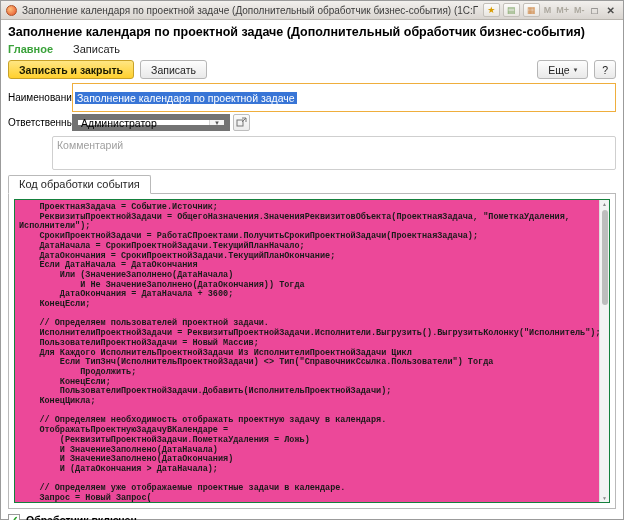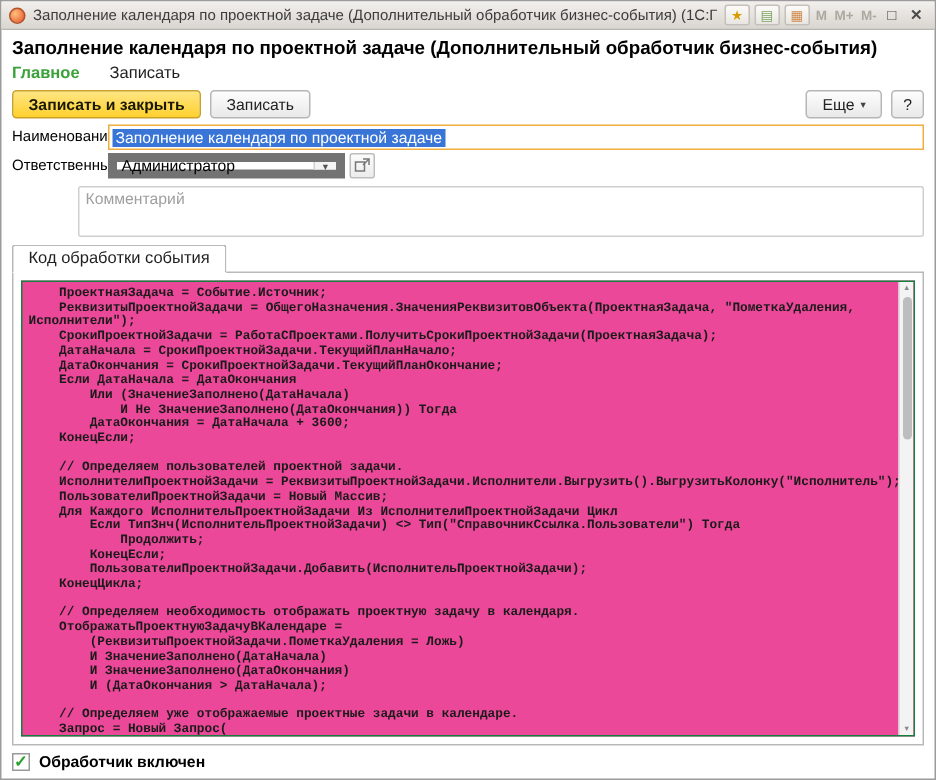--- a/index.html
+++ b/index.html
@@ -32,21 +32,21 @@
   .btn{height:19px;border:1px solid #b6b6b6;border-radius:3px;background:linear-gradient(#fdfdfd,#e9e9e9);
     font-size:10.5px;color:#222;padding:0 10px;display:inline-flex;align-items:center;box-sizing:border-box;
     font-family:"Liberation Sans",sans-serif;}
   .btn-primary{background:linear-gradient(#ffe683,#ffd02e);border-color:#c9a227;font-weight:bold;color:#191900;}
   .spacer{flex:1;}
   .caret{font-size:7px;margin-left:4px;color:#444;}
   .btn-help{padding:0 7px;}
   .form-row{display:flex;align-items:center;margin-top:4px;}
   .form-row.resp{margin-top:2px;}
   .form-label{width:64px;font-size:10px;color:#000;flex:none;}
-  .name-input{flex:1;height:17px;border:1px solid #efae3d;display:flex;align-items:center;
+  .name-input{flex:1;height:29px;border:1px solid #efae3d;display:flex;align-items:center;
     padding:0 2px;font-size:10.5px;background:#fff;box-sizing:border-box;}
   .selected-text{background:#3875d6;color:#fff;padding:0 2px;white-space:nowrap;}
   .combo{width:158px;height:17px;border:6px solid #737373;display:flex;align-items:stretch;
     font-size:10.5px;background:#fff;box-sizing:border-box;}
   .combo-value{flex:1;padding:0 3px;white-space:nowrap;display:flex;align-items:center;color:#000;}
   .combo-btn{width:14px;border-left:1px solid #d4d4d4;background:#f4f4f4;font-size:7px;color:#555;
     display:flex;align-items:center;justify-content:center;}
   .open-btn{width:17px;height:17px;border:1px solid #bdbdbd;border-radius:2px;margin-left:3px;
     background:linear-gradient(#fbfbfb,#ececec);display:flex;align-items:center;justify-content:center;box-sizing:border-box;}
   .comment-wrap{margin-top:5px;padding-left:44px;}

